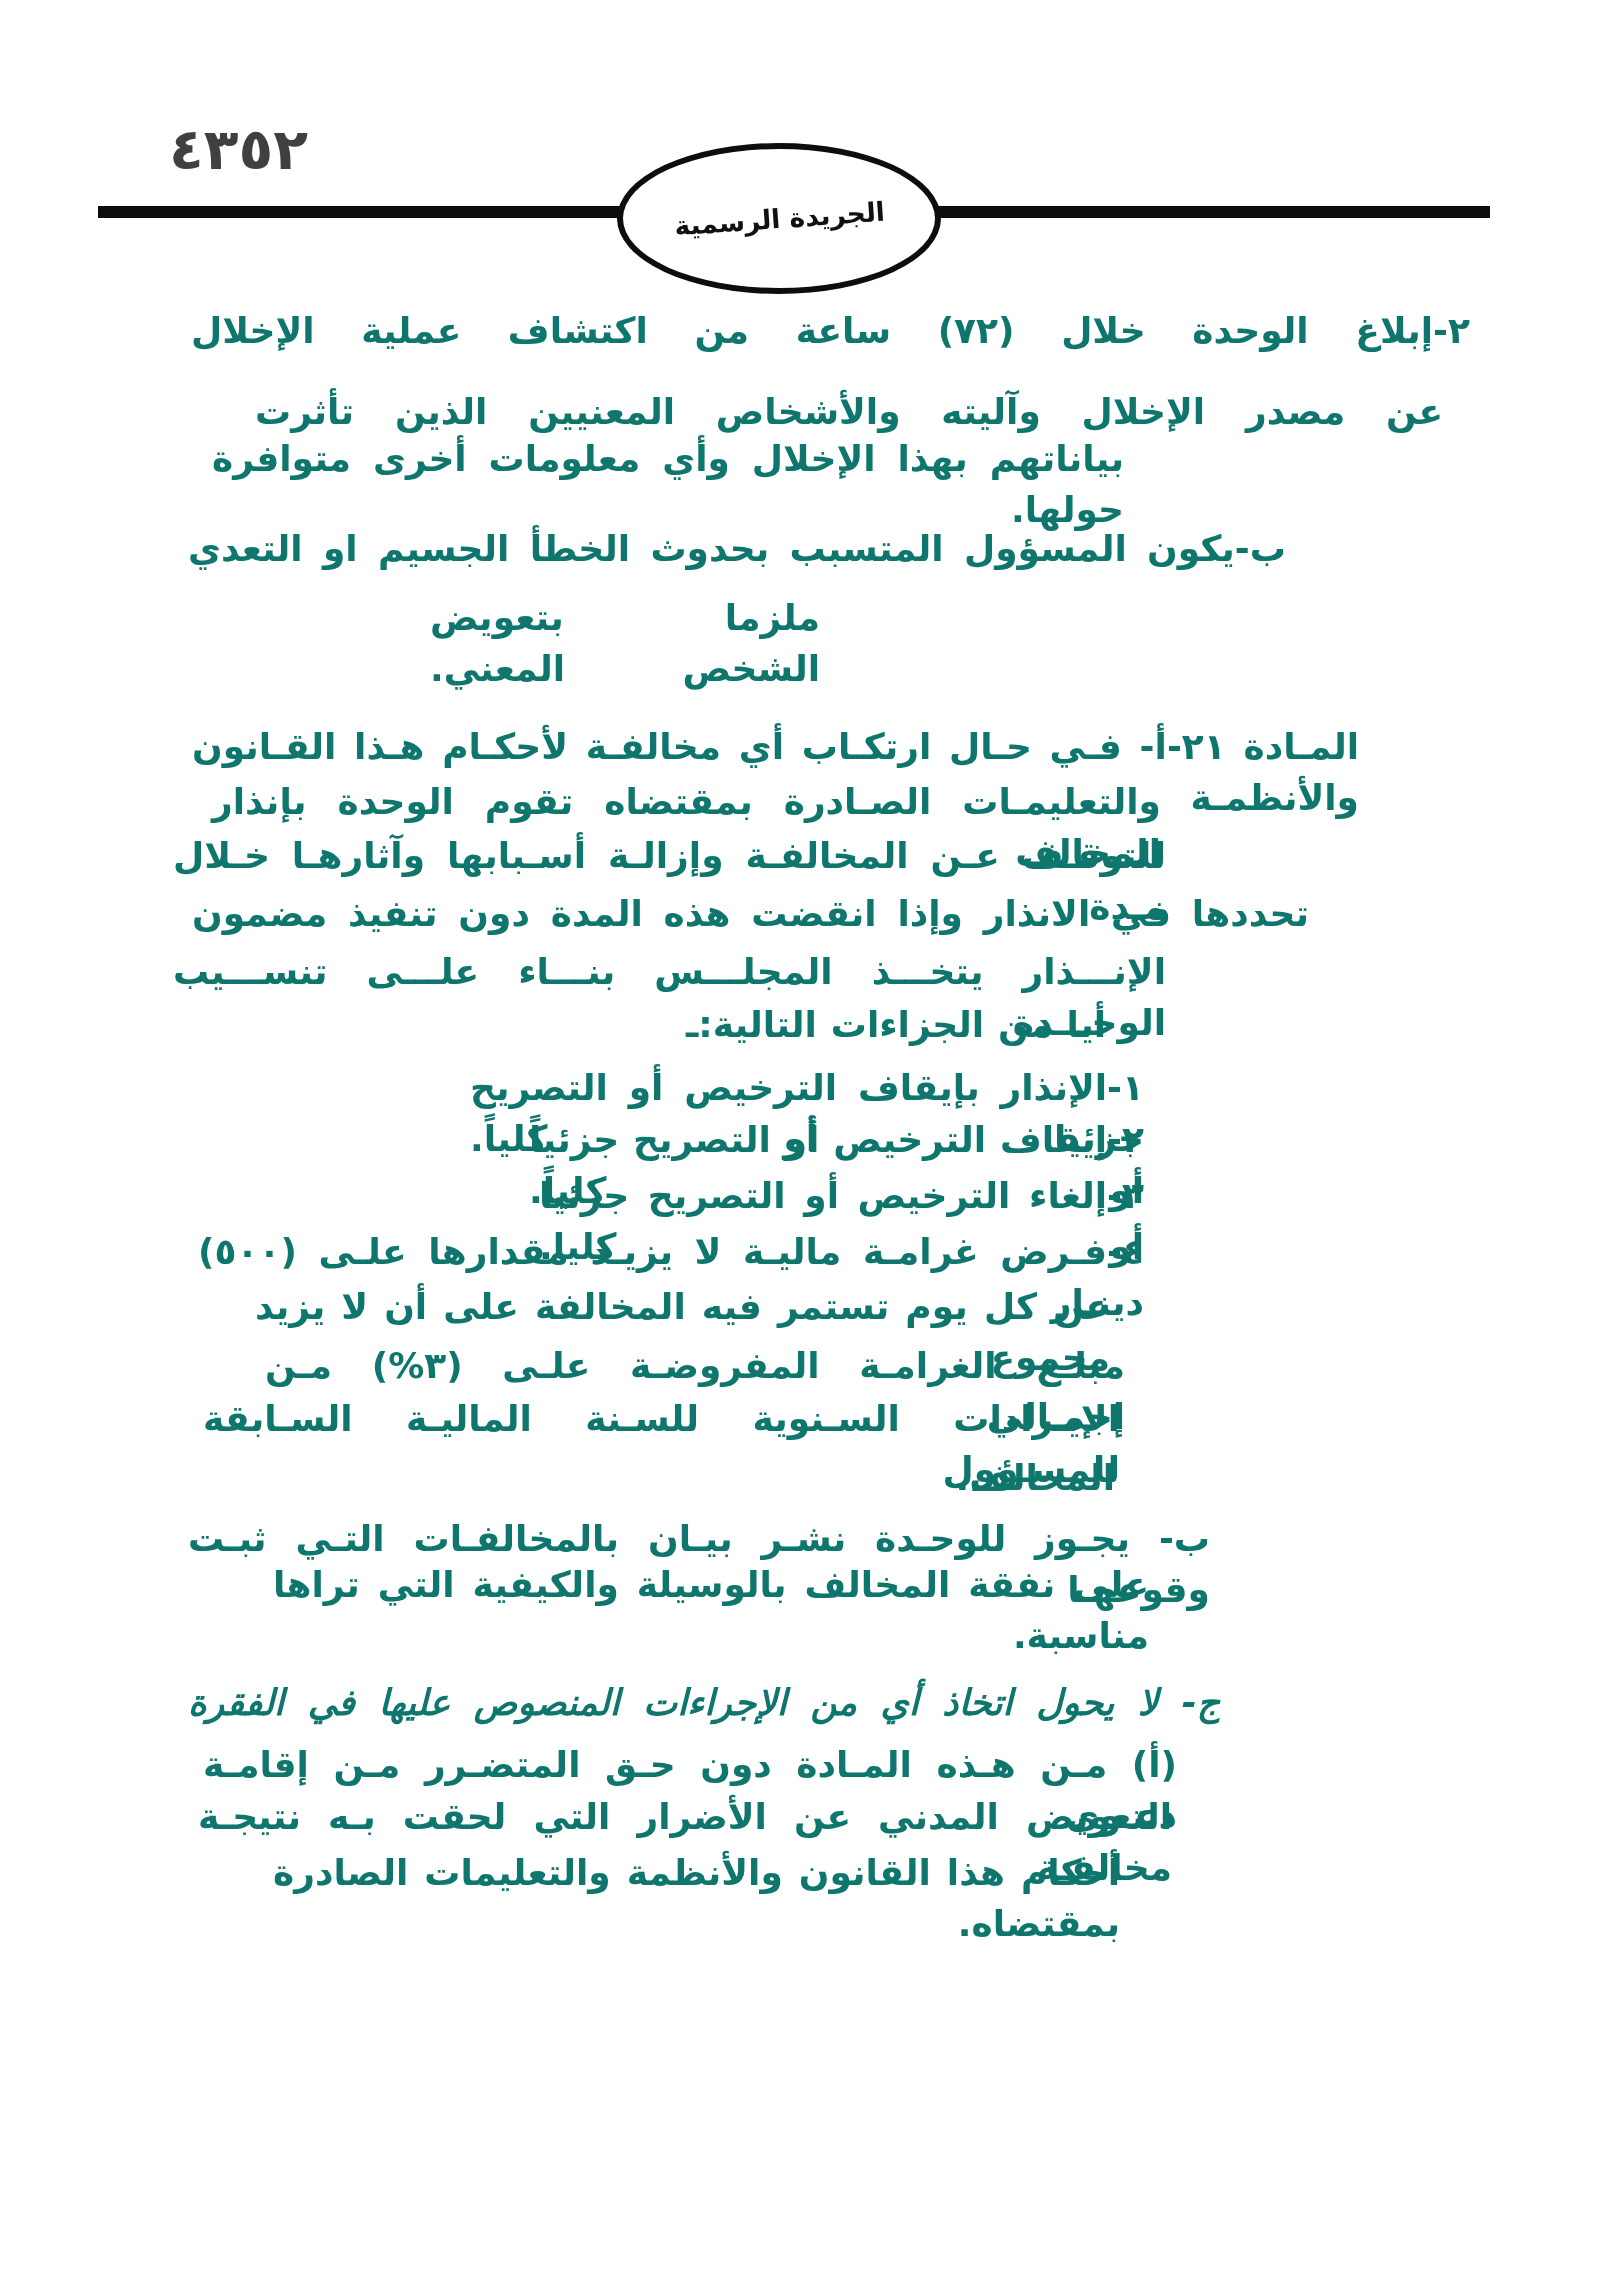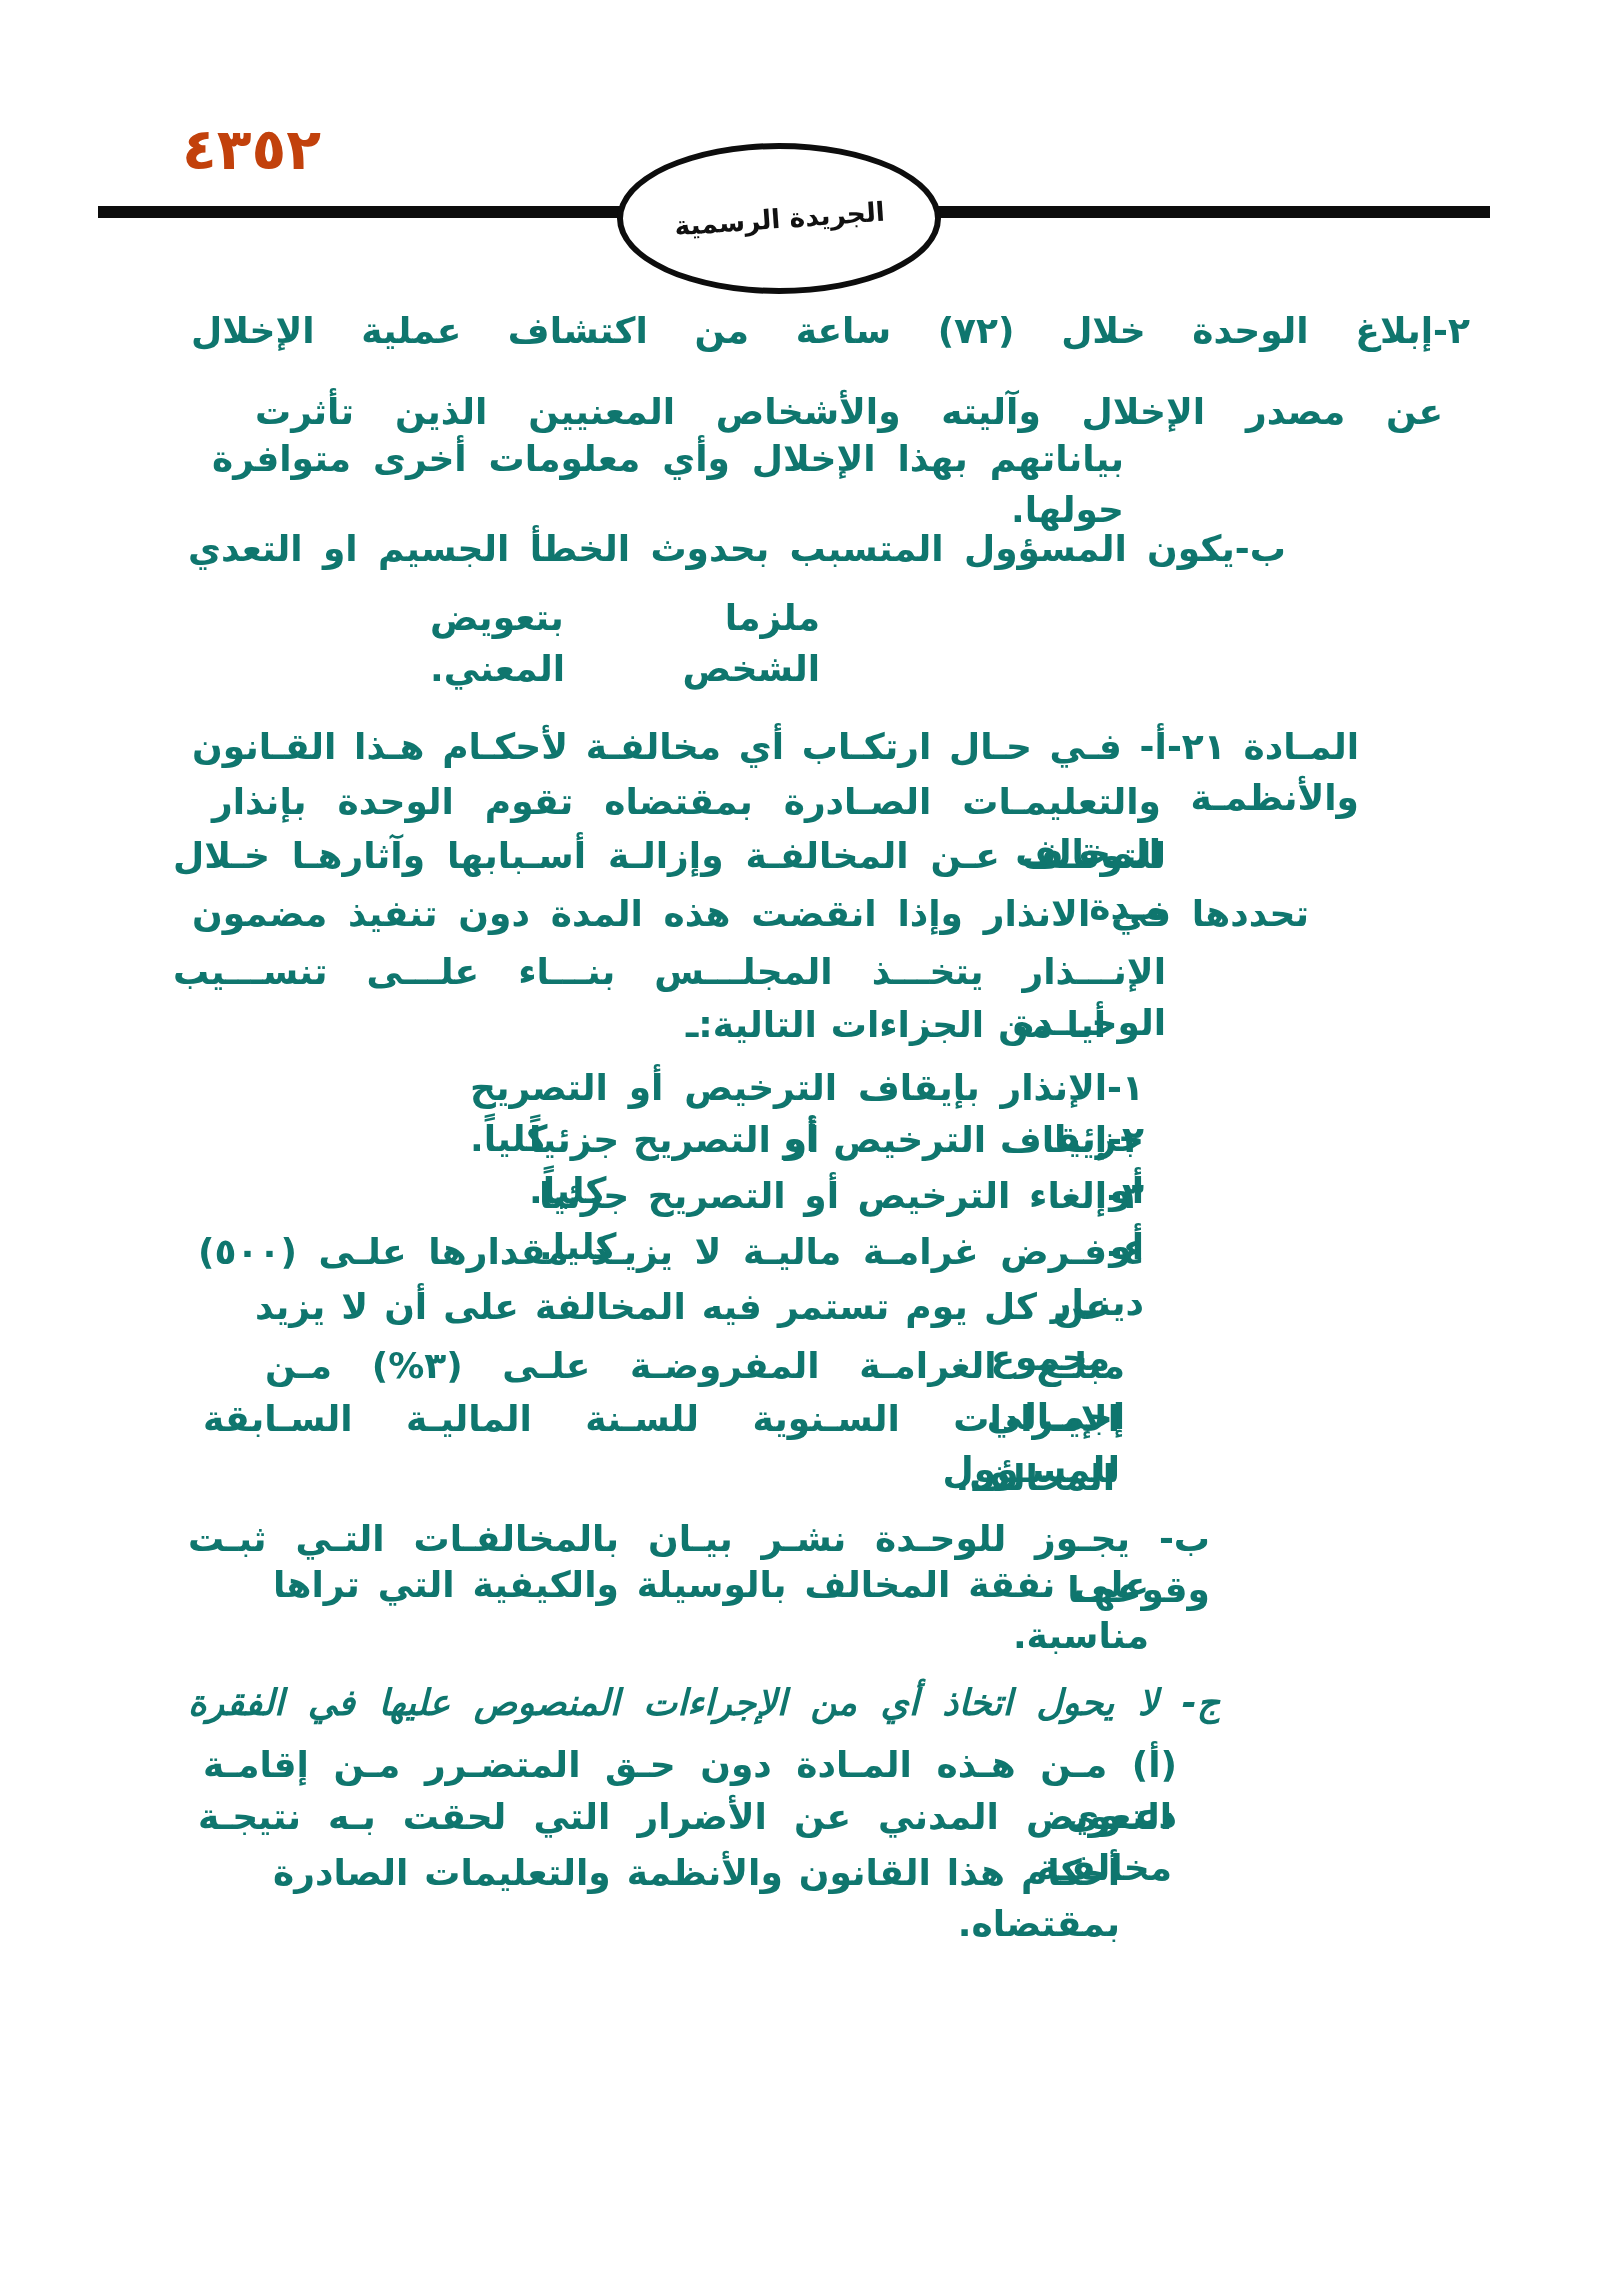--- a/index.html
+++ b/index.html
@@ -5,22 +5,22 @@
   html,body{margin:0;padding:0;}
   body{
     width:1621px;height:2293px;position:relative;overflow:hidden;
     background:#ffffff;
     font-family:"DejaVu Sans",sans-serif;
   }
   
   .wm{position:absolute;z-index:0;}
   
   .page-num{
-    position:absolute;left:182px;top:116px;z-index:2;
-    font-size:57px;font-weight:700;color:#c2410c;letter-spacing:3.9px;
+    position:absolute;left:169px;top:116px;z-index:2;
+    font-size:57px;font-weight:700;color:#404040;letter-spacing:3.9px;
   }
   .rule{
     position:absolute;left:98px;right:131px;top:206px;height:11.8px;
     background:#0d0d0d;z-index:1;
   }
   .badge{
     position:absolute;left:617px;top:143px;width:312px;height:139px;
     border:6.9px solid #0d0d0d;border-radius:50%;background:#ffffff;z-index:2;
     display:flex;align-items:center;justify-content:center;
   }

